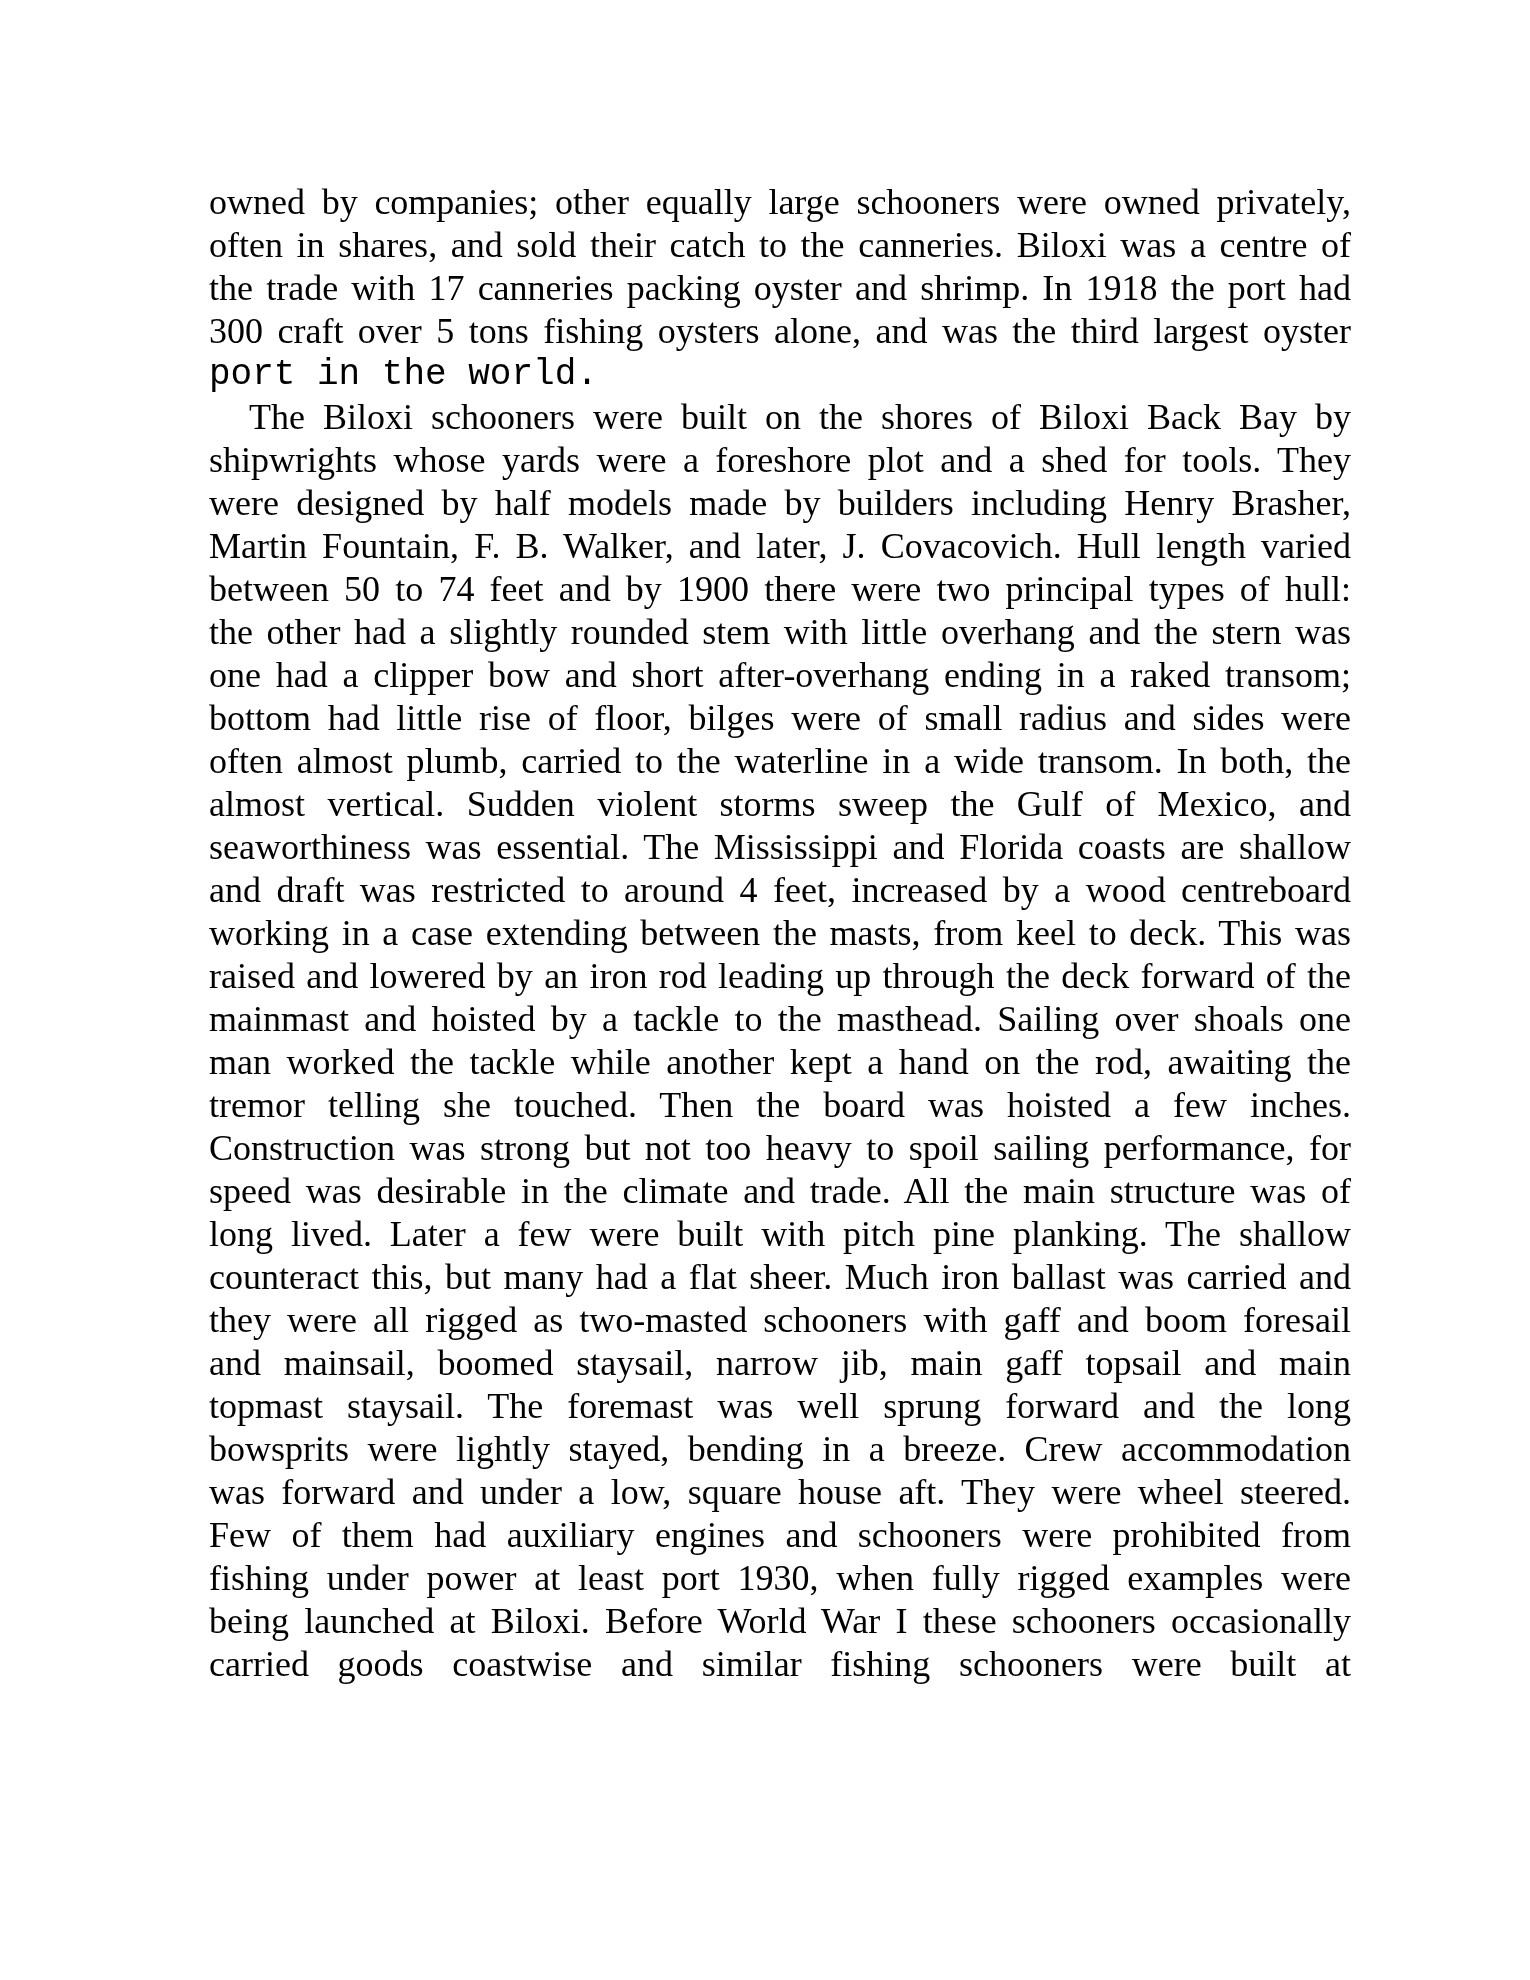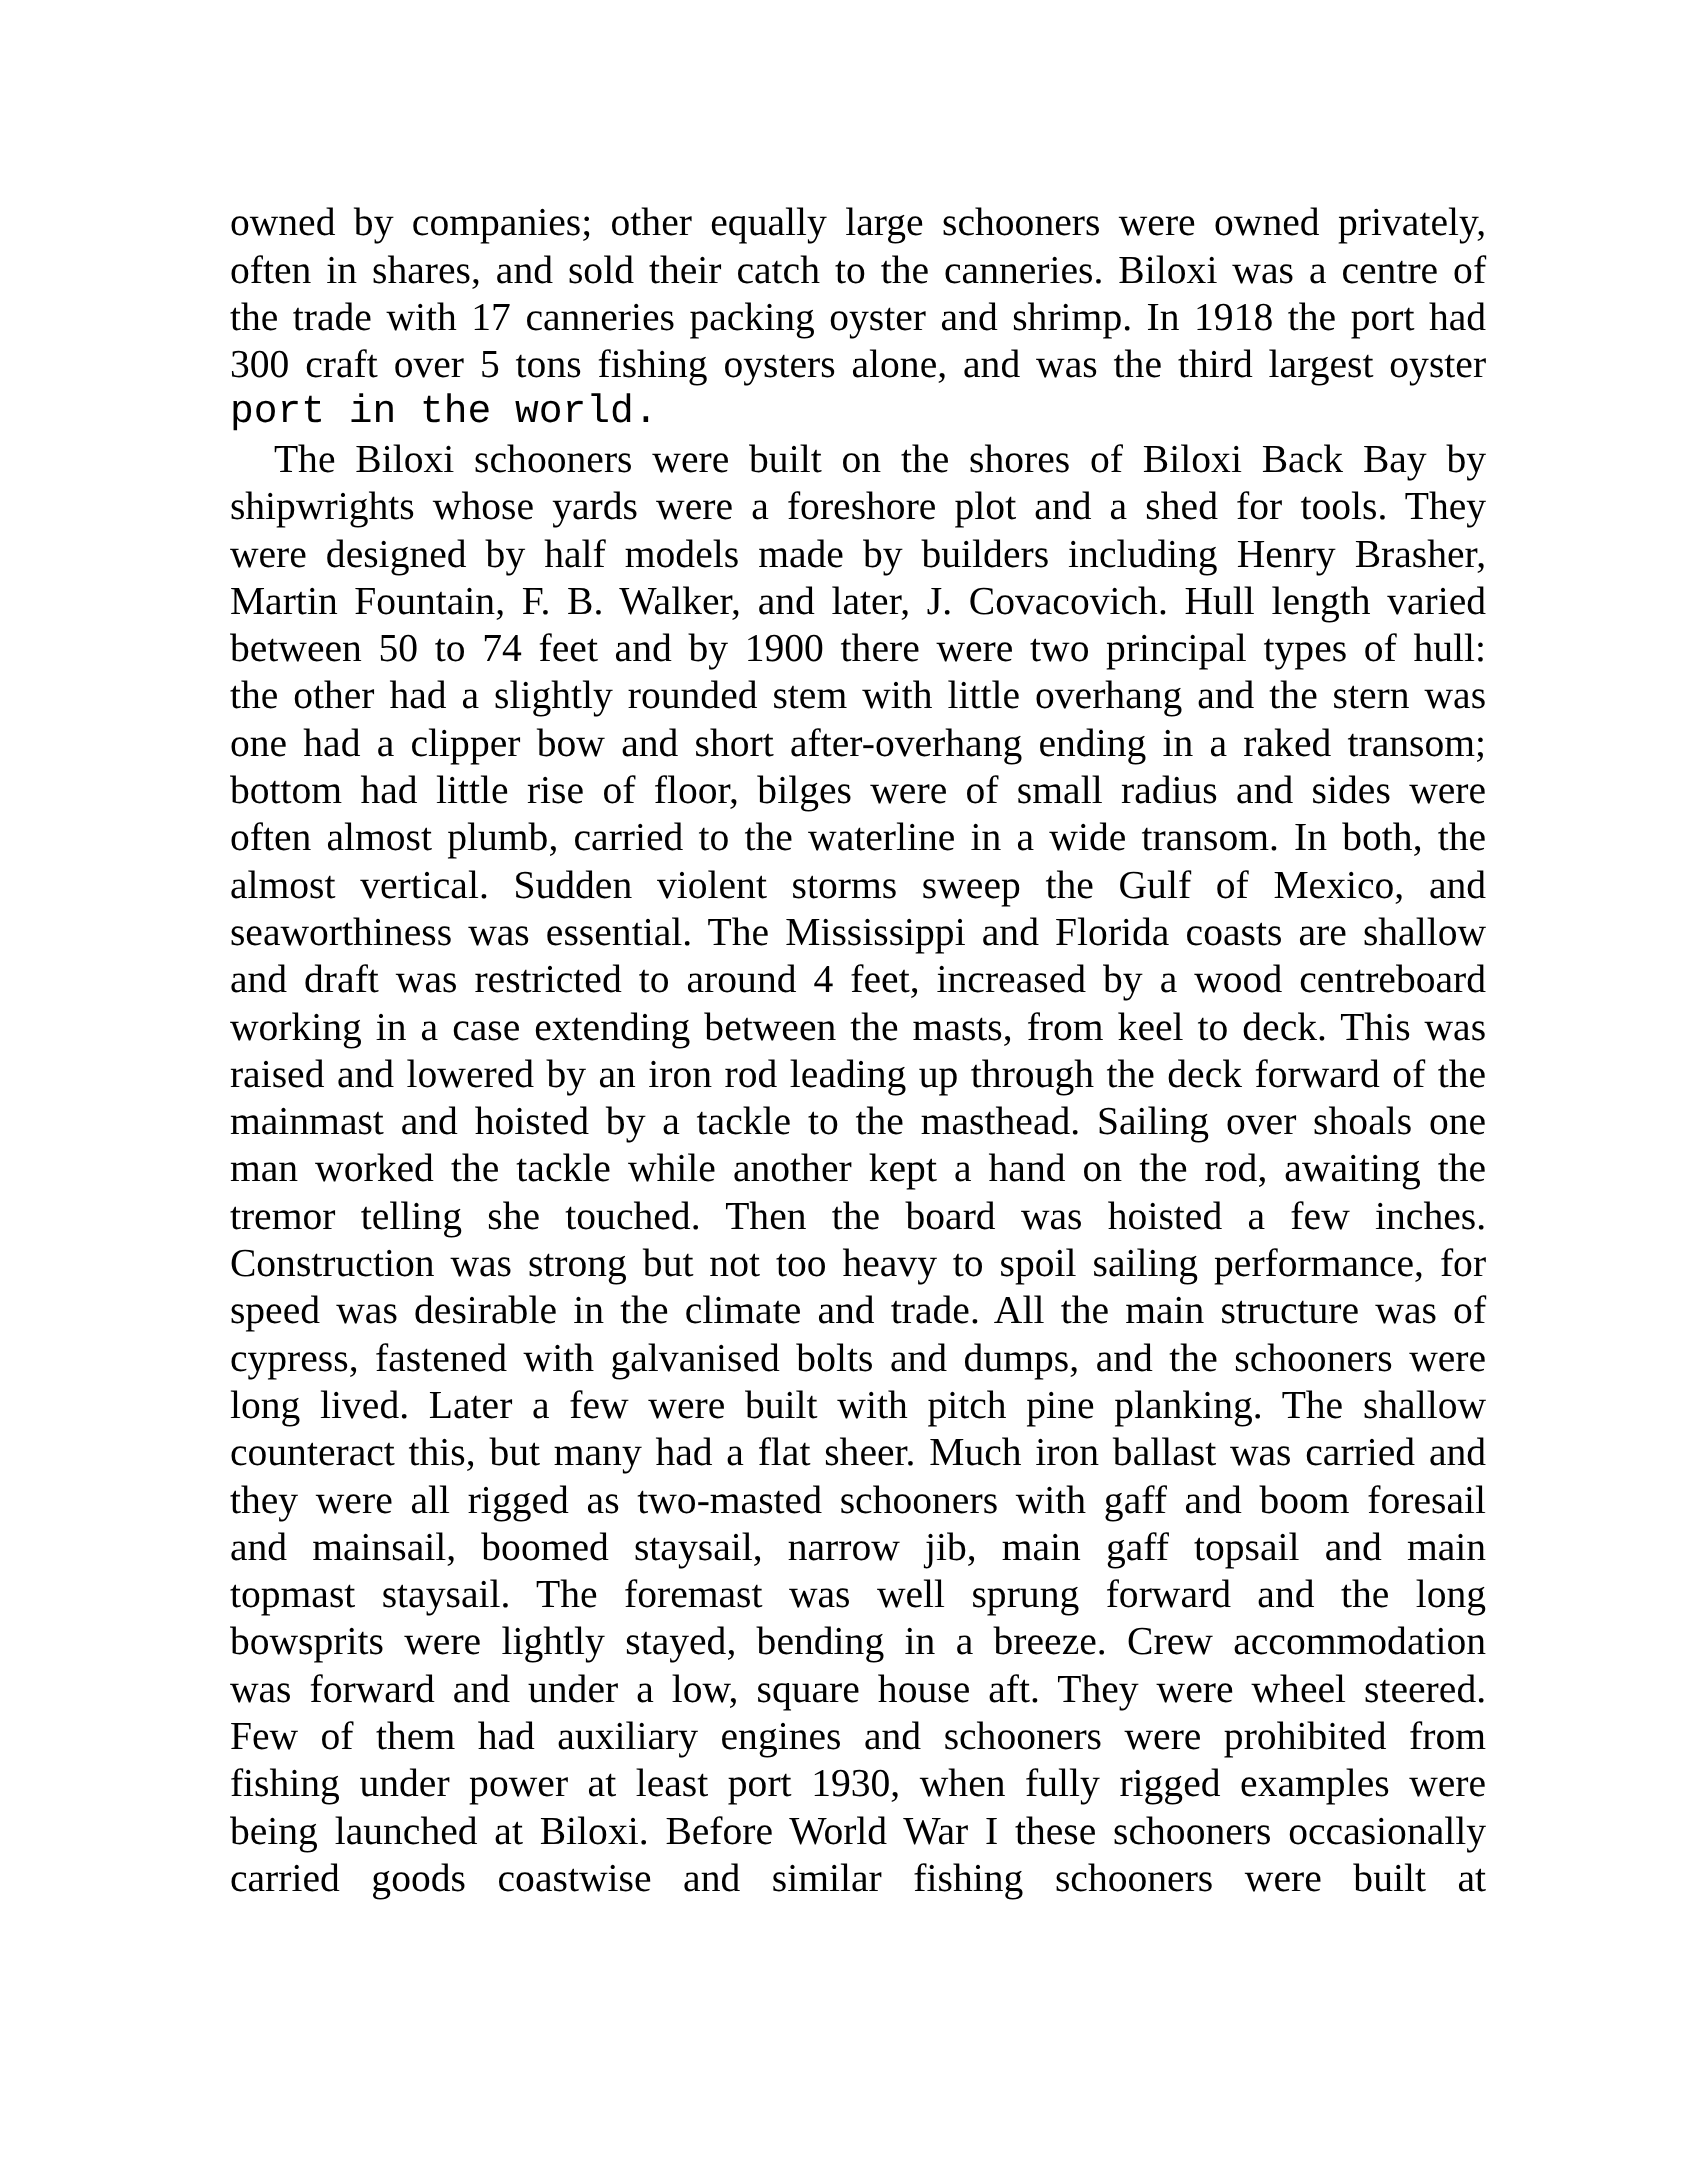--- a/index.html
+++ b/index.html
@@ -73,21 +73,20 @@
         <div class="line">almost vertical. Sudden violent storms sweep the Gulf of Mexico, and</div>
         <div class="line">seaworthiness was essential. The Mississippi and Florida coasts are shallow</div>
         <div class="line">and draft was restricted to around 4 feet, increased by a wood centreboard</div>
         <div class="line">working in a case extending between the masts, from keel to deck. This was</div>
         <div class="line">raised and lowered by an iron rod leading up through the deck forward of the</div>
         <div class="line">mainmast and hoisted by a tackle to the masthead. Sailing over shoals one</div>
         <div class="line">man worked the tackle while another kept a hand on the rod, awaiting the</div>
         <div class="line">tremor telling she touched. Then the board was hoisted a few inches.</div>
         <div class="line">Construction was strong but not too heavy to spoil sailing performance, for</div>
         <div class="line">speed was desirable in the climate and trade. All the main structure was of</div>
-        <div class="line">cypress, fastened with galvanised bolts and dumps, and the schooners were</div>
         <div class="line">long lived. Later a few were built with pitch pine planking. The shallow</div>
         <div class="line">counteract this, but many had a flat sheer. Much iron ballast was carried and</div>
         <div class="line">they were all rigged as two-masted schooners with gaff and boom foresail</div>
         <div class="line">and mainsail, boomed staysail, narrow jib, main gaff topsail and main</div>
         <div class="line">topmast staysail. The foremast was well sprung forward and the long</div>
         <div class="line">bowsprits were lightly stayed, bending in a breeze. Crew accommodation</div>
         <div class="line">was forward and under a low, square house aft. They were wheel steered.</div>
         <div class="line">Few of them had auxiliary engines and schooners were prohibited from</div>
         <div class="line">fishing under power at least port 1930, when fully rigged examples were</div>
         <div class="line">being launched at Biloxi. Before World War I these schooners occasionally</div>

